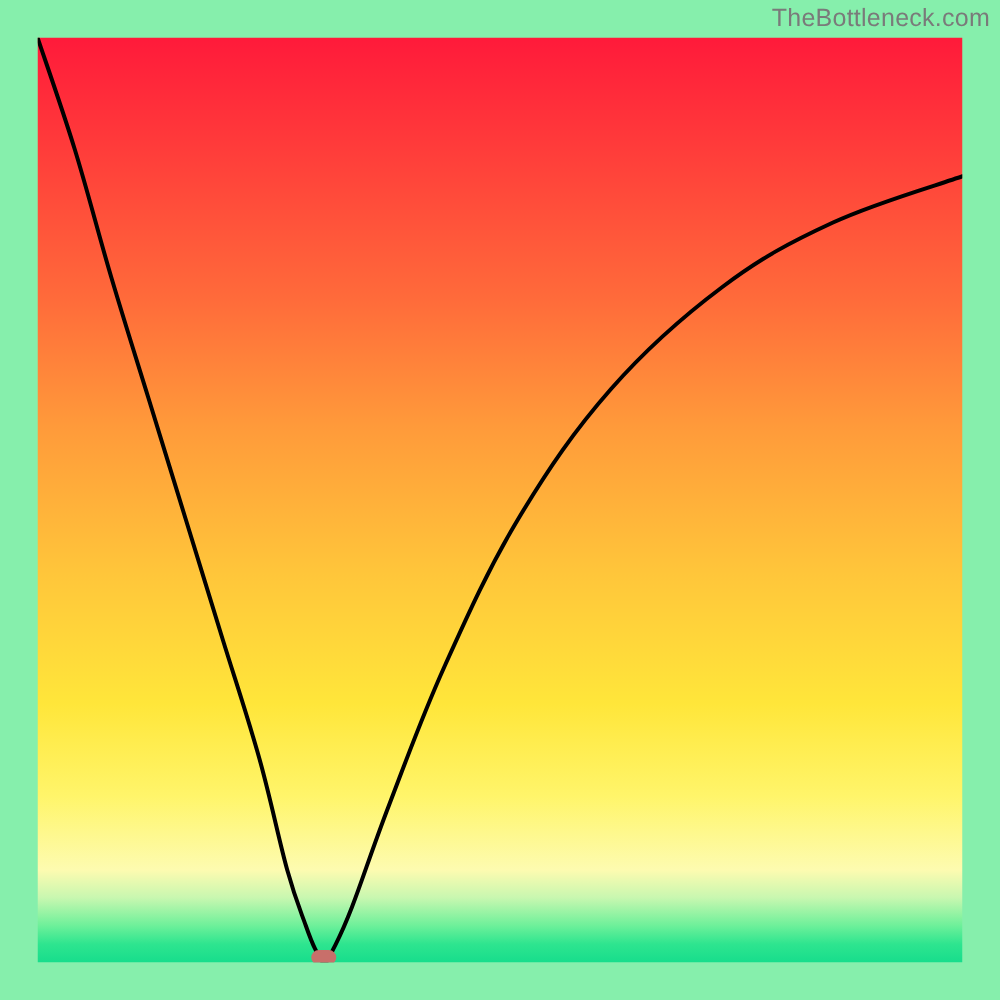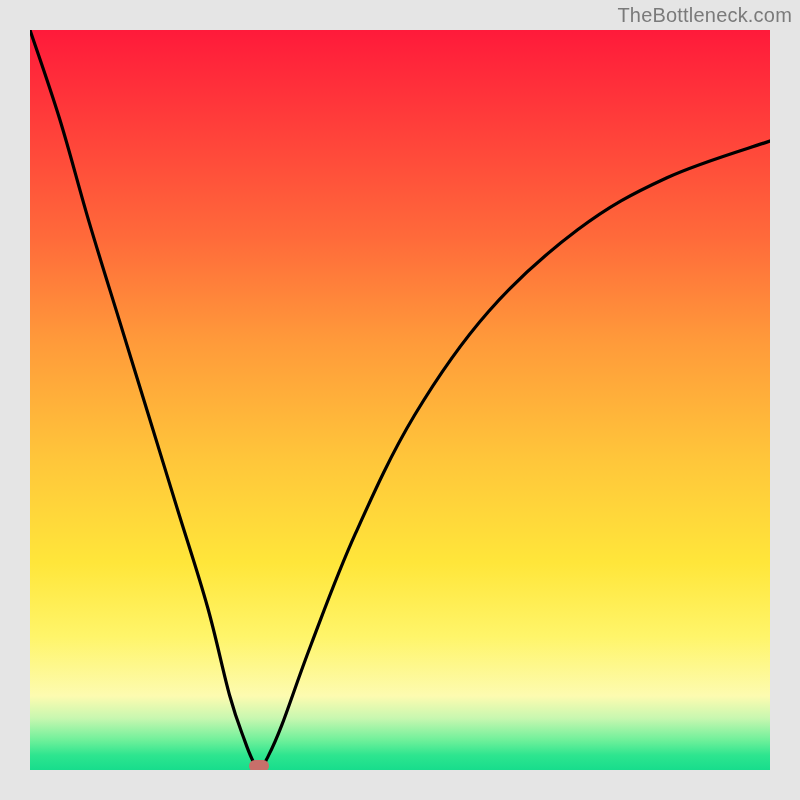--- a/index.html
+++ b/index.html
@@ -7,21 +7,21 @@
     padding: 0;
     width: 800px;
     height: 800px;
     background: #000;
     overflow: hidden;
     font-family: Arial, Helvetica, sans-serif;
   }
   .frame {
     position: absolute;
     inset: 0;
-    background: #e5e5e5;
+    background: #86efac;
   }
   .plot-area {
     position: absolute;
     left: 30px;
     top: 30px;
     width: 740px;
     height: 740px;
     overflow: hidden;
   }
   .gradient {

